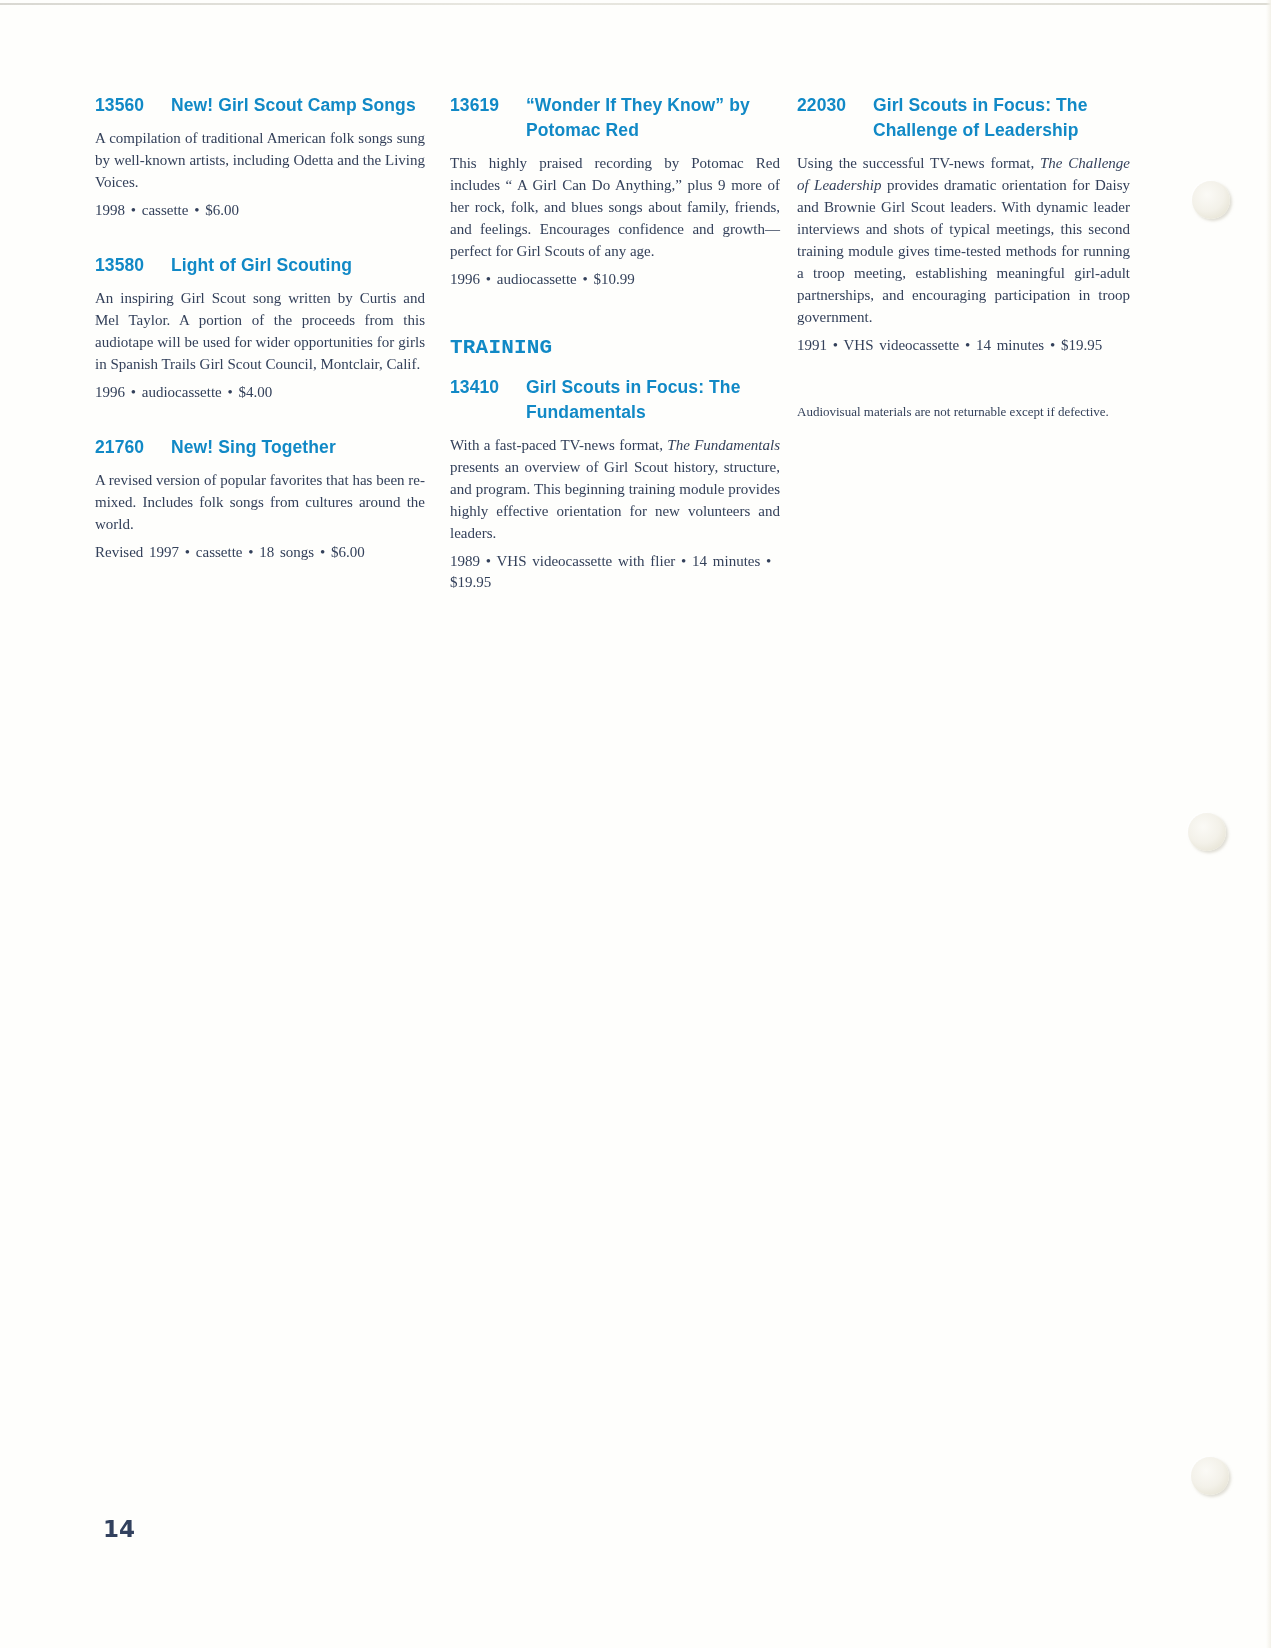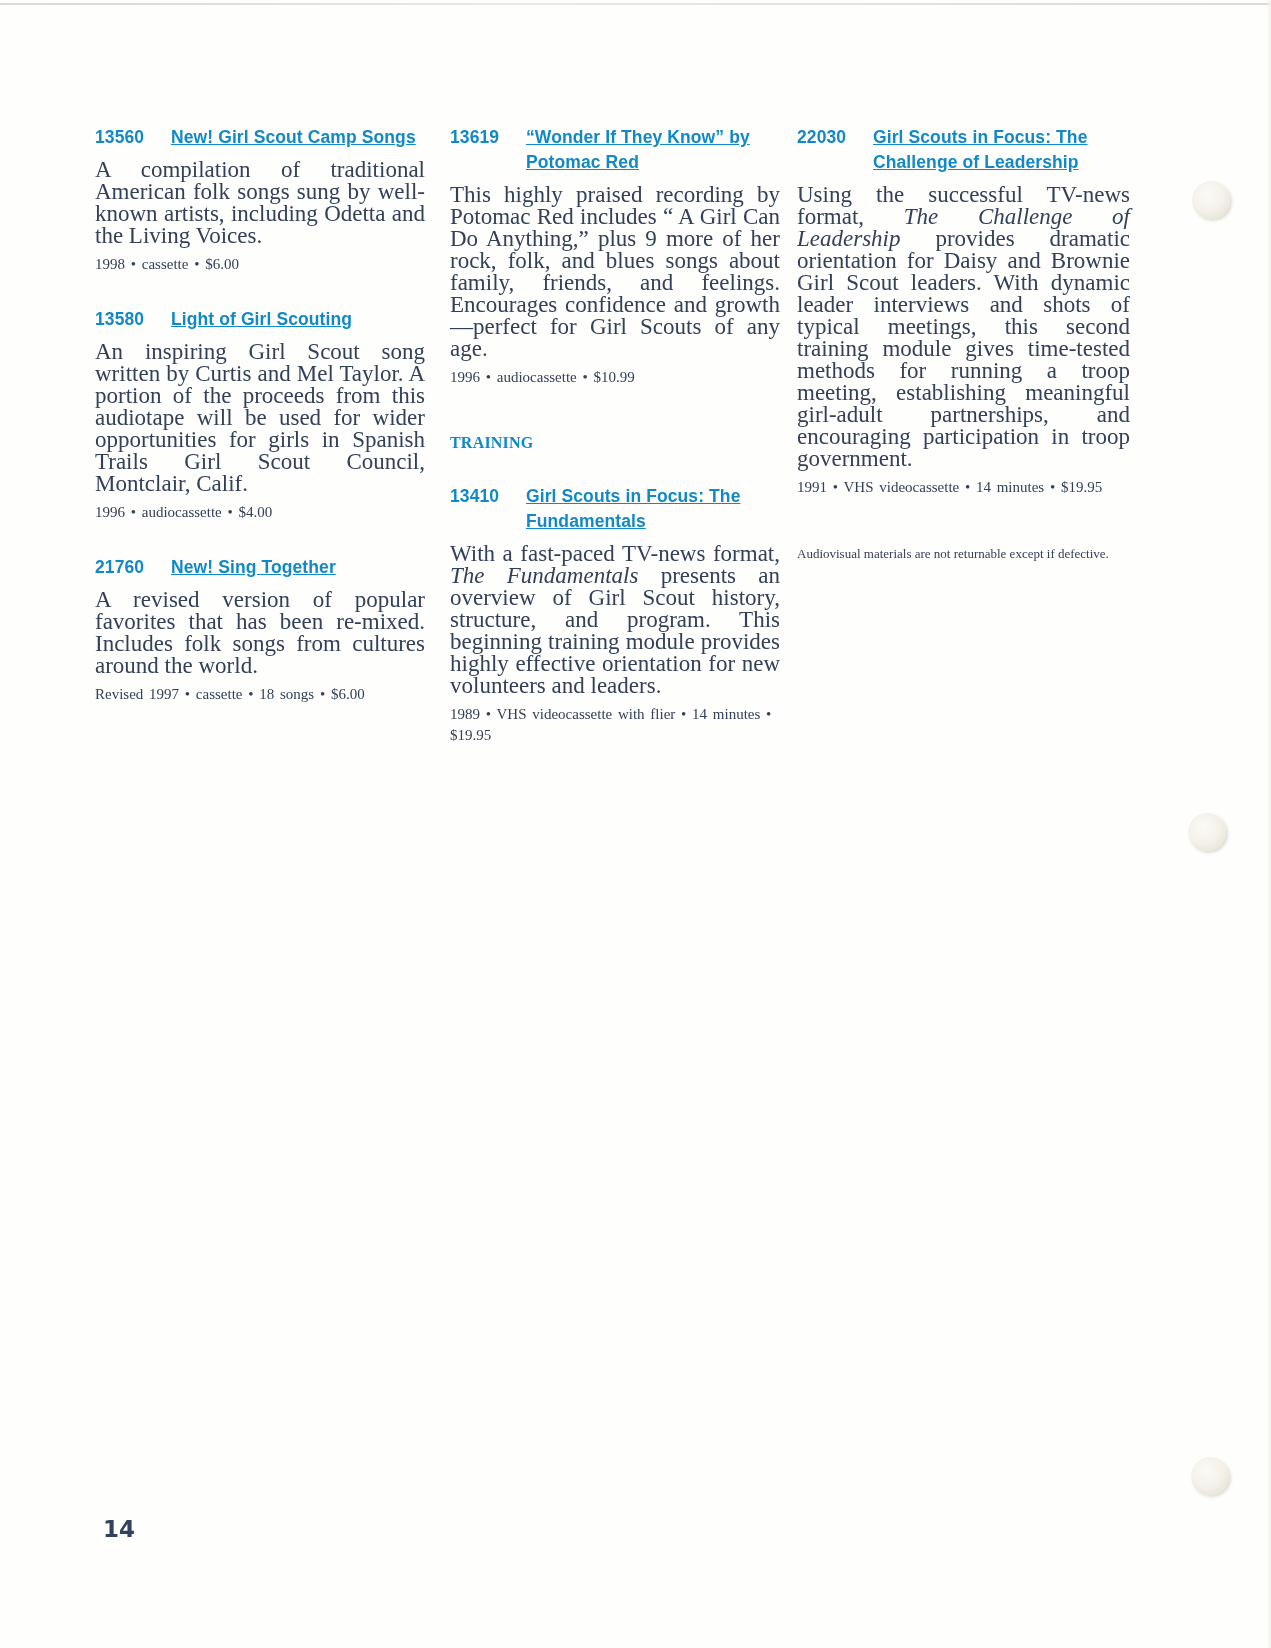--- a/index.html
+++ b/index.html
@@ -23,46 +23,46 @@
   .content {
     position: absolute;
     left: 95px; top: 93px;
     display: flex;
   }
   .col { width: 330px; }
   .col-1 { margin-right: 25px; }
   .col-2 { margin-right: 17px; }
   .col-3 { width: 333px; }
 
-  .item { margin-bottom: 32px; margin-top: 32px; }
+  .item { margin-bottom: 32px; }
   .item-head {
     margin: 0 0 9px 0;
     display: flex;
     font-family: "Liberation Sans", sans-serif;
     font-weight: bold;
     font-size: 17.5px;
     line-height: 25px;
     color: #1189c6;
     letter-spacing: 0.1px;
   }
   .item-head .code { flex: 0 0 76px; }
-  .item-head .title { flex: 1; text-decoration: underline; }
+  .item-head .title { flex: 1; }
 
   .section-head {
     margin: 46px 0 16px 0;
-    font-family: Liberation Serif, serif;
+    font-family: Liberation Mono, monospace;
     font-weight: bold;
-    font-size: 16px;
+    font-size: 21px;
     color: #1189c6;
     letter-spacing: 0.2px;
   }
 
   .desc {
     margin: 0 0 7px 0;
-    font-size: 23px;
+    font-size: 15px;
     line-height: 22px;
     text-align: justify;
     color: #33405a;
   }
   .desc .ital { font-style: italic; }
 
   .meta {
     margin: 0;
     font-size: 15px;
     line-height: 21px;

